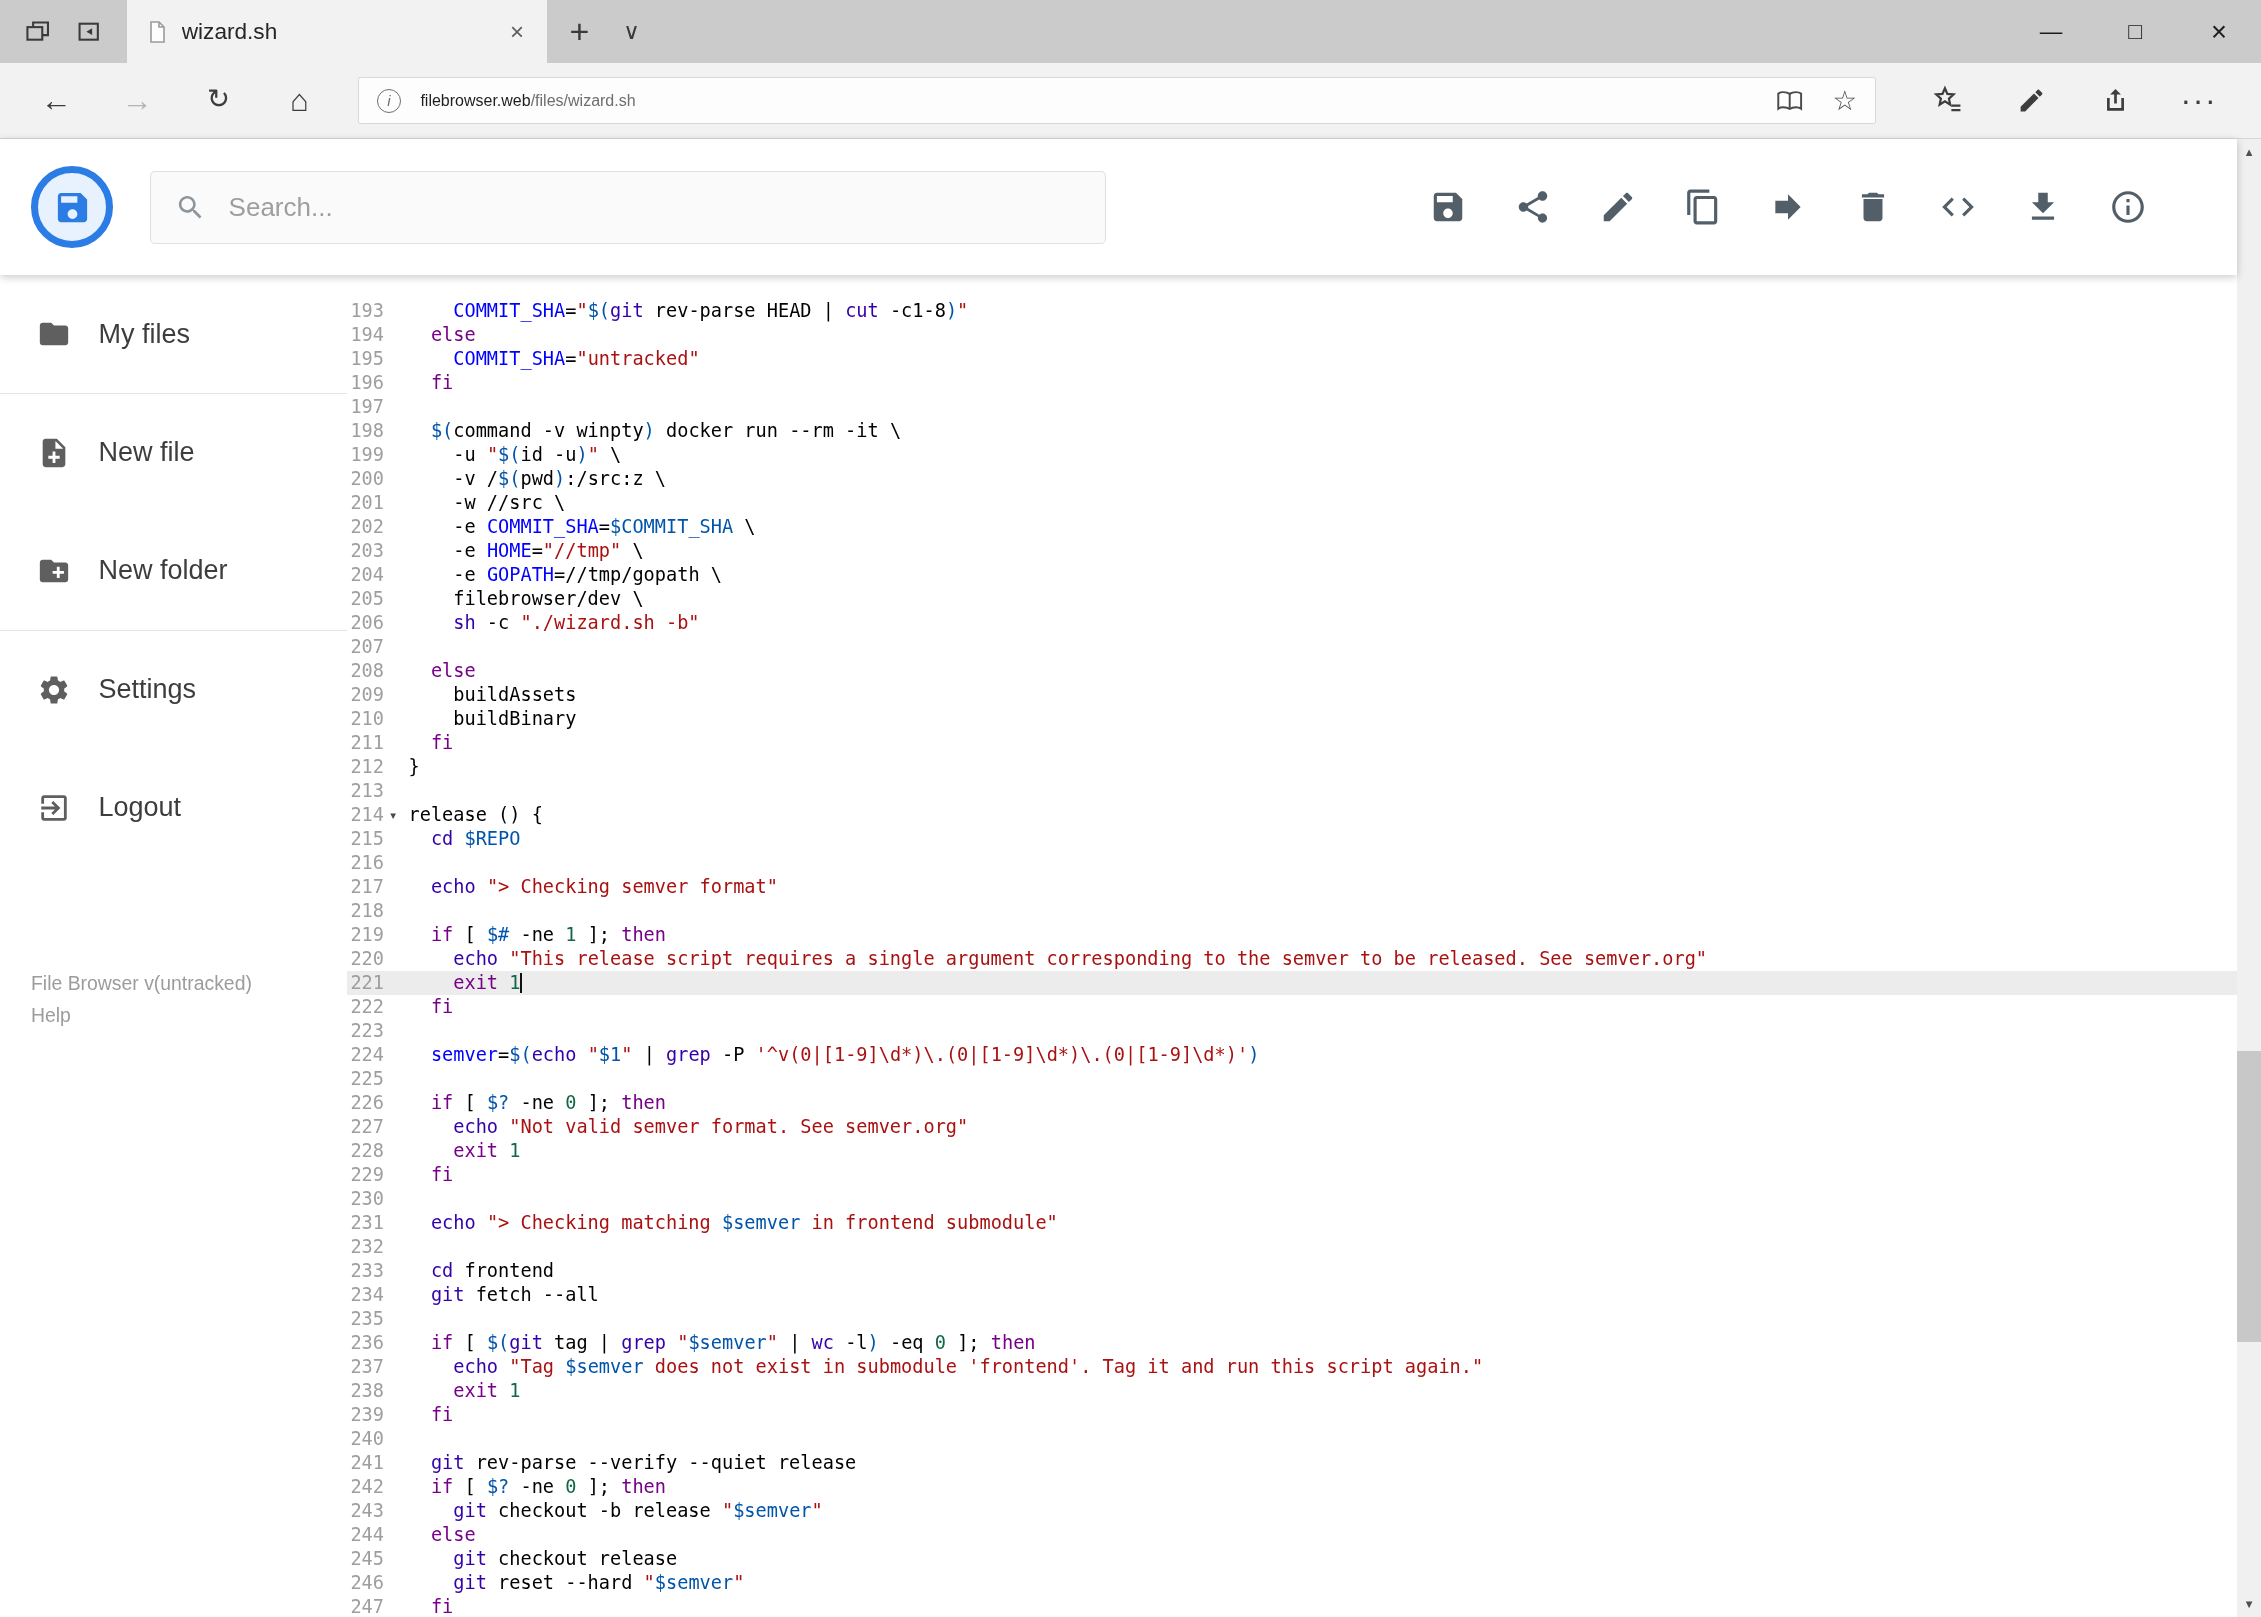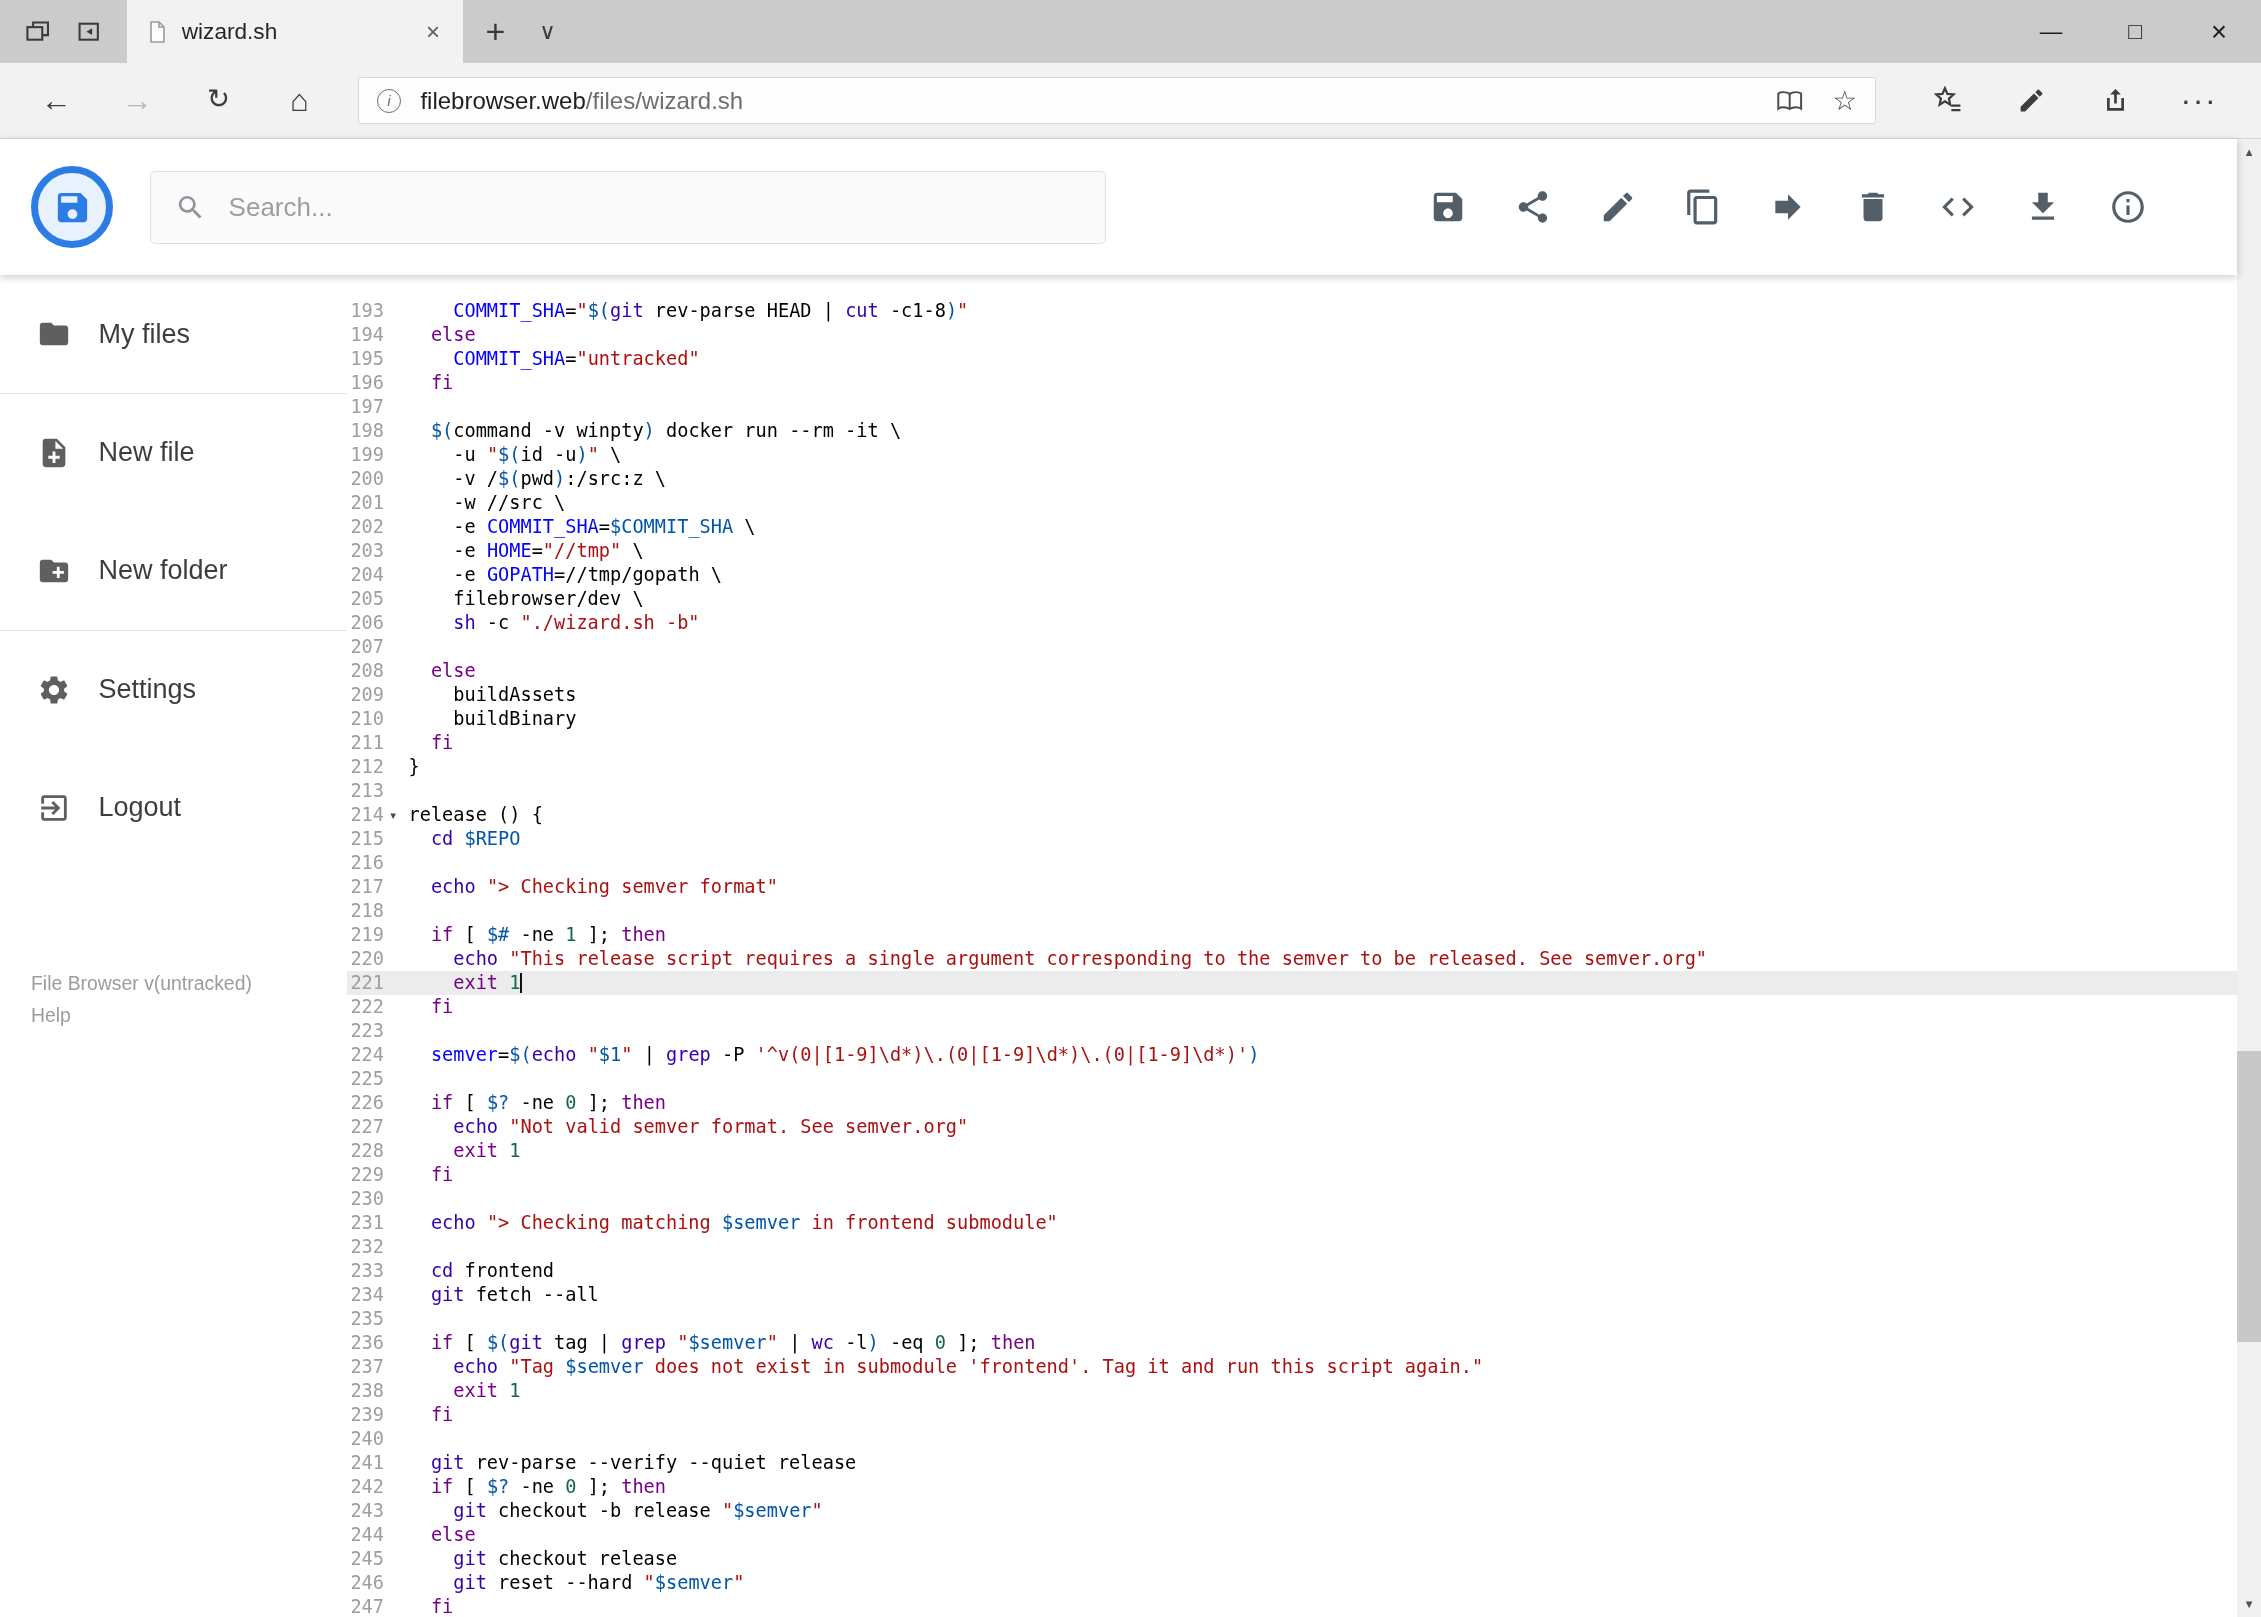--- a/index.html
+++ b/index.html
@@ -8,40 +8,40 @@
     width:2261px; height:1617px; overflow:hidden;
     font-family:"Liberation Sans", sans-serif;
     background:#ffffff;
   }
   .window { width:2261px; height:1617px; display:flex; flex-direction:column; }
 
   
   .tabbar { height:63px; background:#cbcbcb; display:flex; align-items:stretch; flex:none; }
   .tabbar-left { display:flex; align-items:center; gap:24px; padding:0 24px; }
   .chrome-icon svg { display:block; }
-  .tab { width:336px; background:#f2f2f2; display:flex; align-items:center; gap:13px; padding:0 18px; }
+  .tab { width:420px; background:#f2f2f2; display:flex; align-items:center; gap:13px; padding:0 18px; }
   .tab-title { flex:1; font-size:22.6px; color:#262626; white-space:nowrap; overflow:hidden; }
   .tab-close { font-size:24px; color:#5e5e5e; padding:0 4.8px; }
   .newtab { font-size:34px; color:#3a3a3a; display:flex; align-items:center; padding:0 22.6px; font-weight:300; }
   .tab-chevron { font-size:22.6px; color:#3a3a3a; display:flex; align-items:center; padding:0 11.3px; }
   .win-controls { margin-left:auto; display:flex; }
   .win-btn { width:84px; display:flex; align-items:center; justify-content:center; font-size:22.6px; color:#1c1c1c; }
   .win-btn.close { font-size:27.4px; }
 
   
   .addressbar { height:76px; background:#f2f2f2; border-bottom:0.8px solid #d6d6d6; display:flex; align-items:center; flex:none; }
   .nav-group { display:flex; padding-left:16px; }
   .nav-btn { width:81px; text-align:center; font-size:31px; color:#3d3d3d; }
   .nav-btn.disabled { color:#b5b5b5; }
   .nav-btn.small { font-size:27.4px; }
   .url-box { width:1518px; height:47px; margin-left:18px; background:#fdfdfd; border:0.8px solid #d8d8d8;
              border-radius:2.4px; display:flex; align-items:center; padding:0 18px; }
   .info-badge { width:24px; height:24px; border:1.6px solid #6f6f6f; border-radius:50%; color:#6f6f6f;
                 font-size:15.3px; font-style:italic; display:flex; align-items:center; justify-content:center; flex:none; }
-  .url-text { margin-left:19.4px; font-size:24px; white-space:nowrap; }
+  .url-text { margin-left:19.4px; font-size:16px; white-space:nowrap; }
   .url-host { color:#1f1f1f; }
   .url-path { color:#6e6e6e; }
   .url-spacer { flex:1; }
   .url-right { display:flex; align-items:center; gap:29px; }
   .glyph-star { font-size:27.4px; color:#4a4a4a; }
   .bar-actions { display:flex; align-items:center; margin-left:29px; gap:0; }
   .bar-action { width:84px; display:flex; align-items:center; justify-content:center; color:#3d3d3d; }
   .bar-action .more-glyph { font-size:32px; color:#3d3d3d; letter-spacing:1.6px; }
 
   

